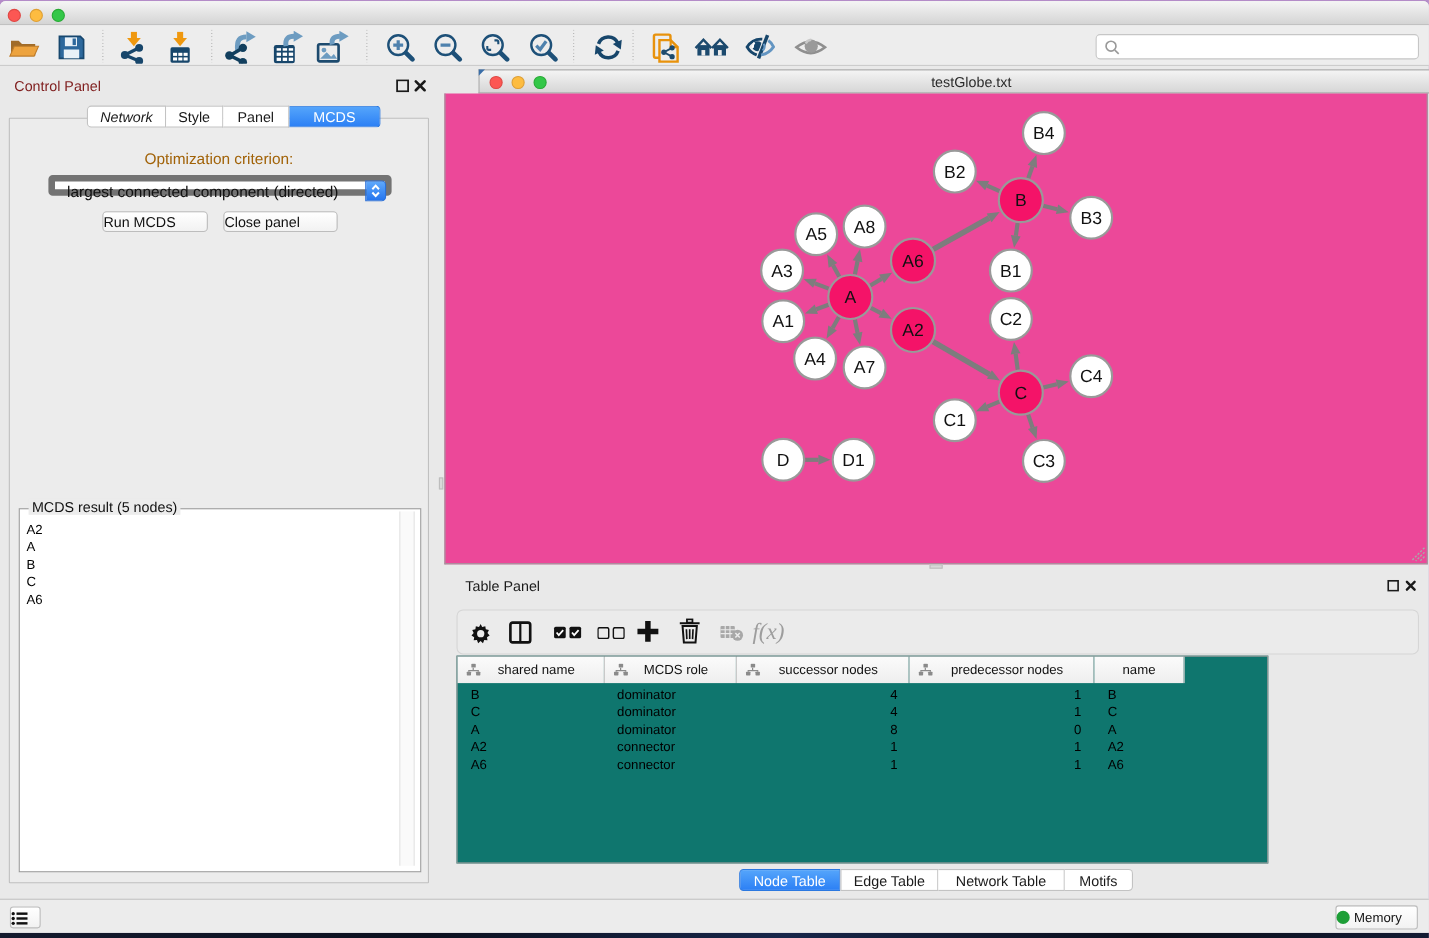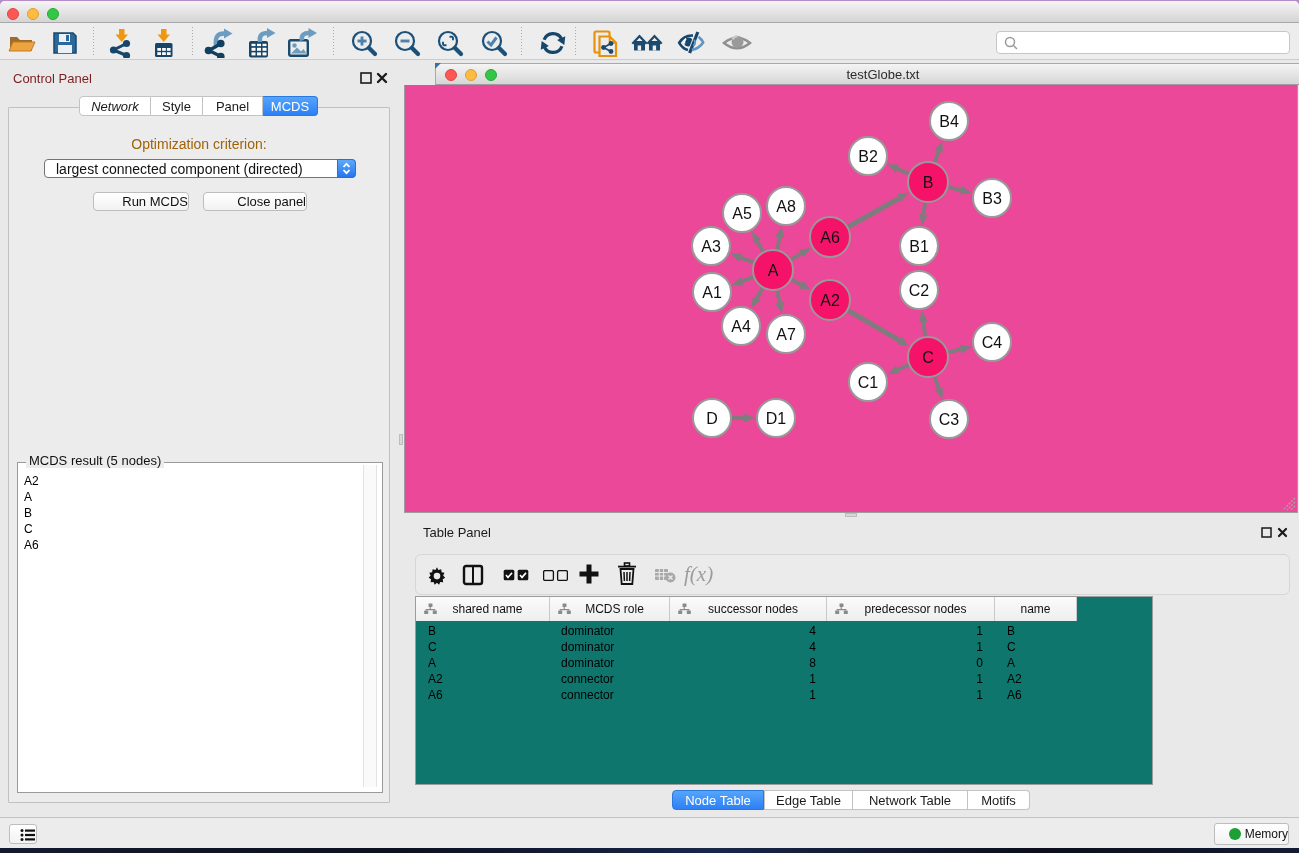--- a/index.html
+++ b/index.html
@@ -12,21 +12,21 @@
   .title-text { position:absolute; top:4px; width:100%; text-align:center; font-size:13px; color:#3c3c3c; }
   .toolbar { position:absolute; left:0; top:23px; width:100%; height:37px; background:#ededed; border-bottom:1px solid #cccccc; }
   .sep { position:absolute; top:4px; height:30px; width:1px; background-image:linear-gradient(#aaa 1px, transparent 1px); background-size:1px 3px; }
   .searchbox { position:absolute; left:996px; top:8px; width:294px; height:23px; background:#fff; border:1px solid #c6c6c6; border-radius:4px; }
   .icon { position:absolute; top:28px; }
   
   .cp-title { position:absolute; left:13px; top:71px; font-size:13px; color:#7f1d1d; }
   .tabrow { position:absolute; top:96px; height:20px; font-size:13px; z-index:3; }
   .tab { position:absolute; top:0; height:20px; background:#fff; border:1px solid #c3c3c3; color:#1a1a1a; text-align:center; line-height:19px; }
   .pane { position:absolute; left:8px; top:107px; width:382px; height:696px; background:#ececec; border:1px solid #c0c0c0; border-radius:1px; }
-  .btn { position:absolute; background:linear-gradient(#ffffff,#f2f2f2); border:1px solid #bdbdbd; border-radius:4px; font-size:13px; color:#111; text-align:right; }
+  .btn { position:absolute; background:linear-gradient(#ffffff,#f2f2f2); border:1px solid #bdbdbd; border-radius:4px; font-size:13px; color:#111; text-align:left; }
   .fieldset { position:absolute; left:17px; top:462px; width:366px; height:331px; border:1px solid #9a9a9a; background:#fff; }
   .mcds-item { font-size:12px; color:#000; padding-left:5px; height:16px; line-height:16px; }
   
   .net-win { position:absolute; left:403px; top:63px; width:896px; height:450px; }
   .net-title { position:absolute; left:0; top:0; width:100%; height:22px; background:linear-gradient(#f4f4f4,#d6d6d6); border:1px solid #a9a9a9; border-bottom:1px solid #9d9d9d;margin-left:32px; }
   .net-canvas { position:absolute; left:1px; top:22px; width:894px; height:428px; background:#ec4899; border:1px solid #9d9d9d; border-top:none; }
   
   .tp-toolbar { position:absolute; left:415px; top:554px; width:875px; height:41px; background:#ebebeb; border:1px solid #d6d6d6; border-radius:6px; }
   .table-box { position:absolute; left:415px; top:596px; width:738px; height:189px; background:#0f766e; border:1px solid #9c9c9c; }
   .th { position:absolute; top:0; height:24px; background:linear-gradient(#fbfbfb,#eeeeee); border-right:1px solid #c9c9c9; font-size:12px; color:#111; text-align:center; line-height:24px; }
@@ -205,25 +205,25 @@
 <svg class="abs" style="left:360px;top:72px" width="12" height="12" viewBox="0 0 12 12">
     <rect x="1" y="1" width="10" height="10" fill="none" stroke="#1a1a1a" stroke-width="1.6"></rect>
   </svg>
 <svg class="abs" style="left:376px;top:72px" width="12" height="12" viewBox="0 0 12 12">
     <path d="M2,2 L10,10 M10,2 L2,10" stroke="#1a1a1a" stroke-width="2.4" stroke-linecap="round"></path>
   </svg>
 <div class="tabrow">
   <div class="tab" style="left:79px;width:72px;border-radius:4px 0 0 4px;font-style:italic;">Network</div>
   <div class="tab" style="left:151px;width:52px;border-left:none;">Style</div>
   <div class="tab" style="left:203px;width:60px;border-left:none;">Panel</div>
-  <div class="tab" style="left:263px;width:55px;border-left:none;border-radius:0 4px 4px 0;background:linear-gradient(#55a5fb,#2c80f5);color:#fff;border-color:#2a78e0;">MCDS</div>
+  <div class="tab" style="left:263px;width:83px;border-left:none;border-radius:0 4px 4px 0;background:linear-gradient(#55a5fb,#2c80f5);color:#fff;border-color:#2a78e0;">MCDS</div>
 </div>
 <div class="pane">
   <div class="abs" style="left:0;top:28px;width:100%;text-align:center;font-size:14px;color:#a16207;">Optimization criterion:</div>
-  <div class="abs" style="left:35px;top:51px;width:312px;height:19px;background:#fff;border:1px solid #737373;border-radius:4px;">
+  <div class="abs" style="left:35px;top:51px;width:312px;height:19px;background:#fff;border:6px solid #737373;border-radius:4px;">
     <div class="abs" style="left:11px;top:1px;font-size:14px;color:#111;line-height:16px;">largest connected component (directed)</div>
     <div class="abs" style="right:-1px;top:-1px;width:19px;height:19px;border-radius:0 4px 4px 0;background:linear-gradient(#5fa9fc,#2575ee);border:1px solid #2a6fd8;">
       <svg width="17" height="17" viewBox="0 0 17 17">
           <path d="M5.5,7 L8.5,3.8 L11.5,7" fill="none" stroke="#fff" stroke-width="1.8"></path>
           <path d="M5.5,10 L8.5,13.2 L11.5,10" fill="none" stroke="#fff" stroke-width="1.8"></path>
         </svg>
     </div>
   </div>
   <div class="btn" style="left:84px;top:84px;width:96px;height:19px;line-height:18px;">Run MCDS</div>
   <div class="btn" style="left:194px;top:84px;width:104px;height:19px;line-height:18px;">Close panel</div>

